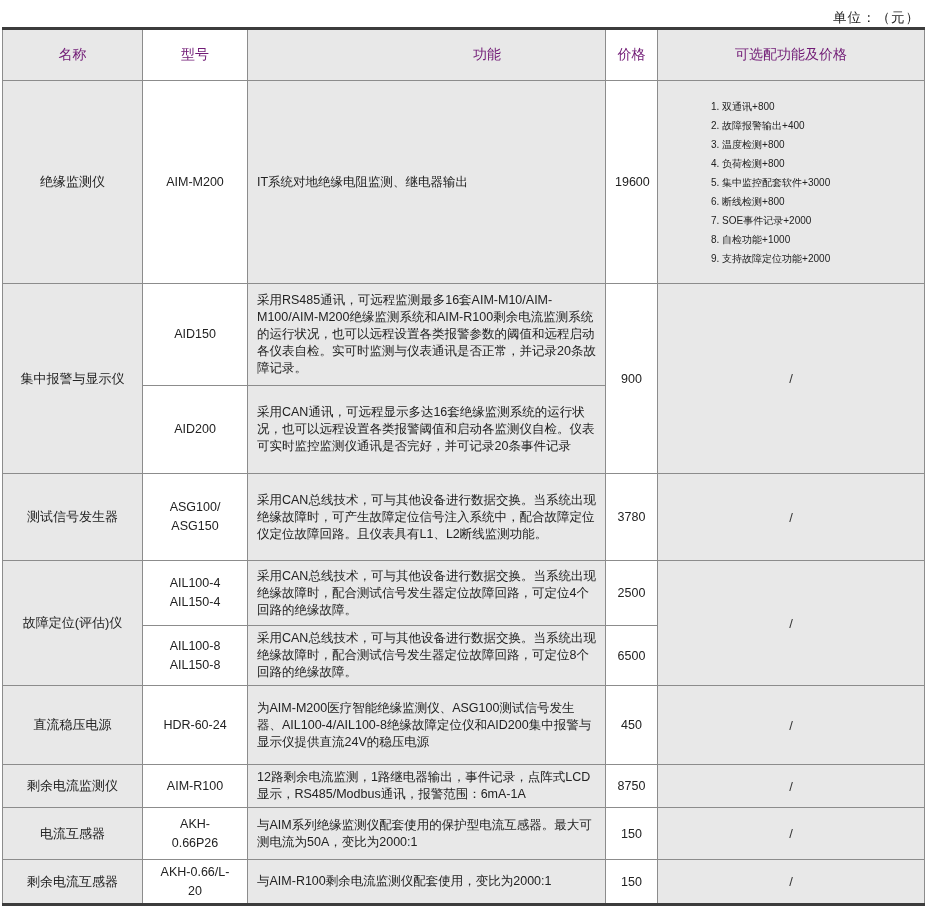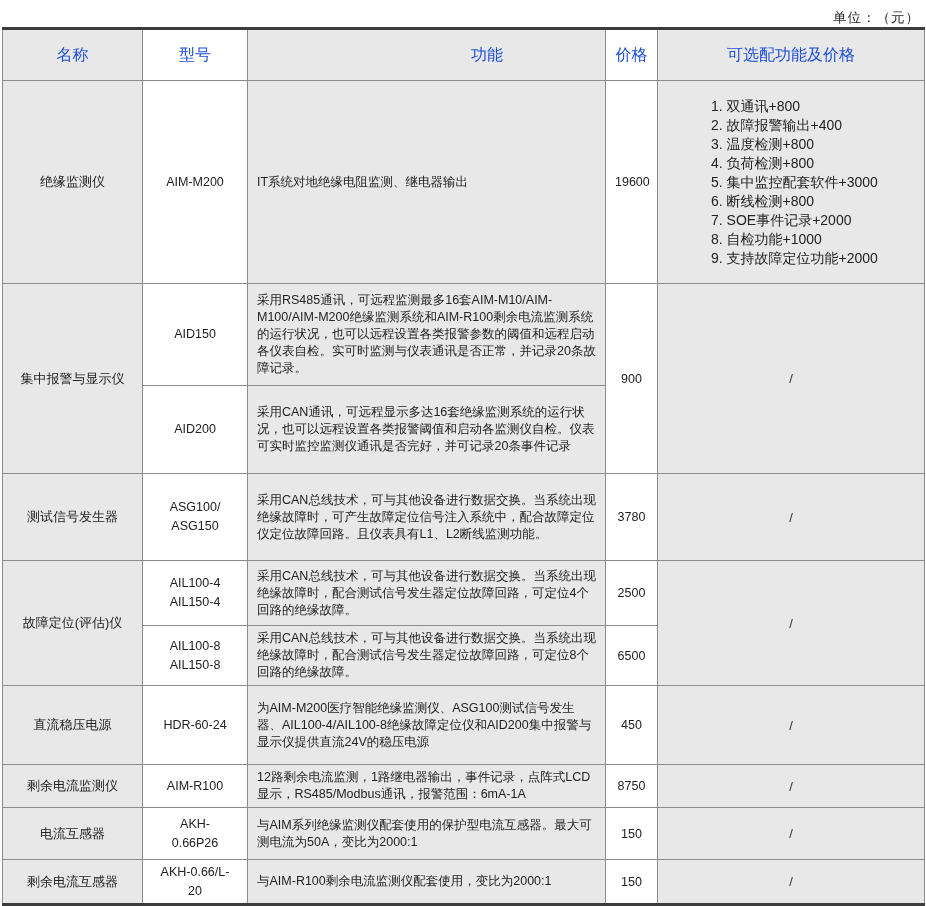--- a/index.html
+++ b/index.html
@@ -23,23 +23,23 @@
     width: 922px;
     margin-left: 2px;
     border-top: 3px solid #3c3c3c;
     border-bottom: 3px solid #3c3c3c;
   }
   th, td { border: 1px solid #8c8c8c; overflow: hidden; }
   .c-gray  { background: #e8e8e8; }
   .c-white { background: #ffffff; }
   th {
     font-weight: normal;
-    font-size: 16px;
-    text-align: center;
-    color: #1d4ed8;
+    font-size: 14px;
+    text-align: center;
+    color: #701a75;
   }
   th.h-func { padding-left: 122px; }      
   tr.h   { height: 52px; }
   tr.r1  { height: 203px; }
   tr.r2a { height: 102px; }
   tr.r2b { height: 88px; }
   tr.r3  { height: 87px; }
   tr.r4a { height: 65px; }
   tr.r4b { height: 54px; }
   tr.r5  { height: 79px; }
@@ -75,21 +75,21 @@
   }
   td.optional {
     text-align: center;
     font-size: 13px;
     vertical-align: middle;
     color: #333333;
   }
   td.opts {
     vertical-align: middle;
     padding: 6px 4px 6px 53px;
-    font-size: 14px;
+    font-size: 10px;
   }
   .opt { line-height: 19px; white-space: nowrap; }
 </style>
 </head>
 <body>
 
 <div class="unit-label">单位：（元）</div>
 
 <table class="price-table">
   <colgroup>

